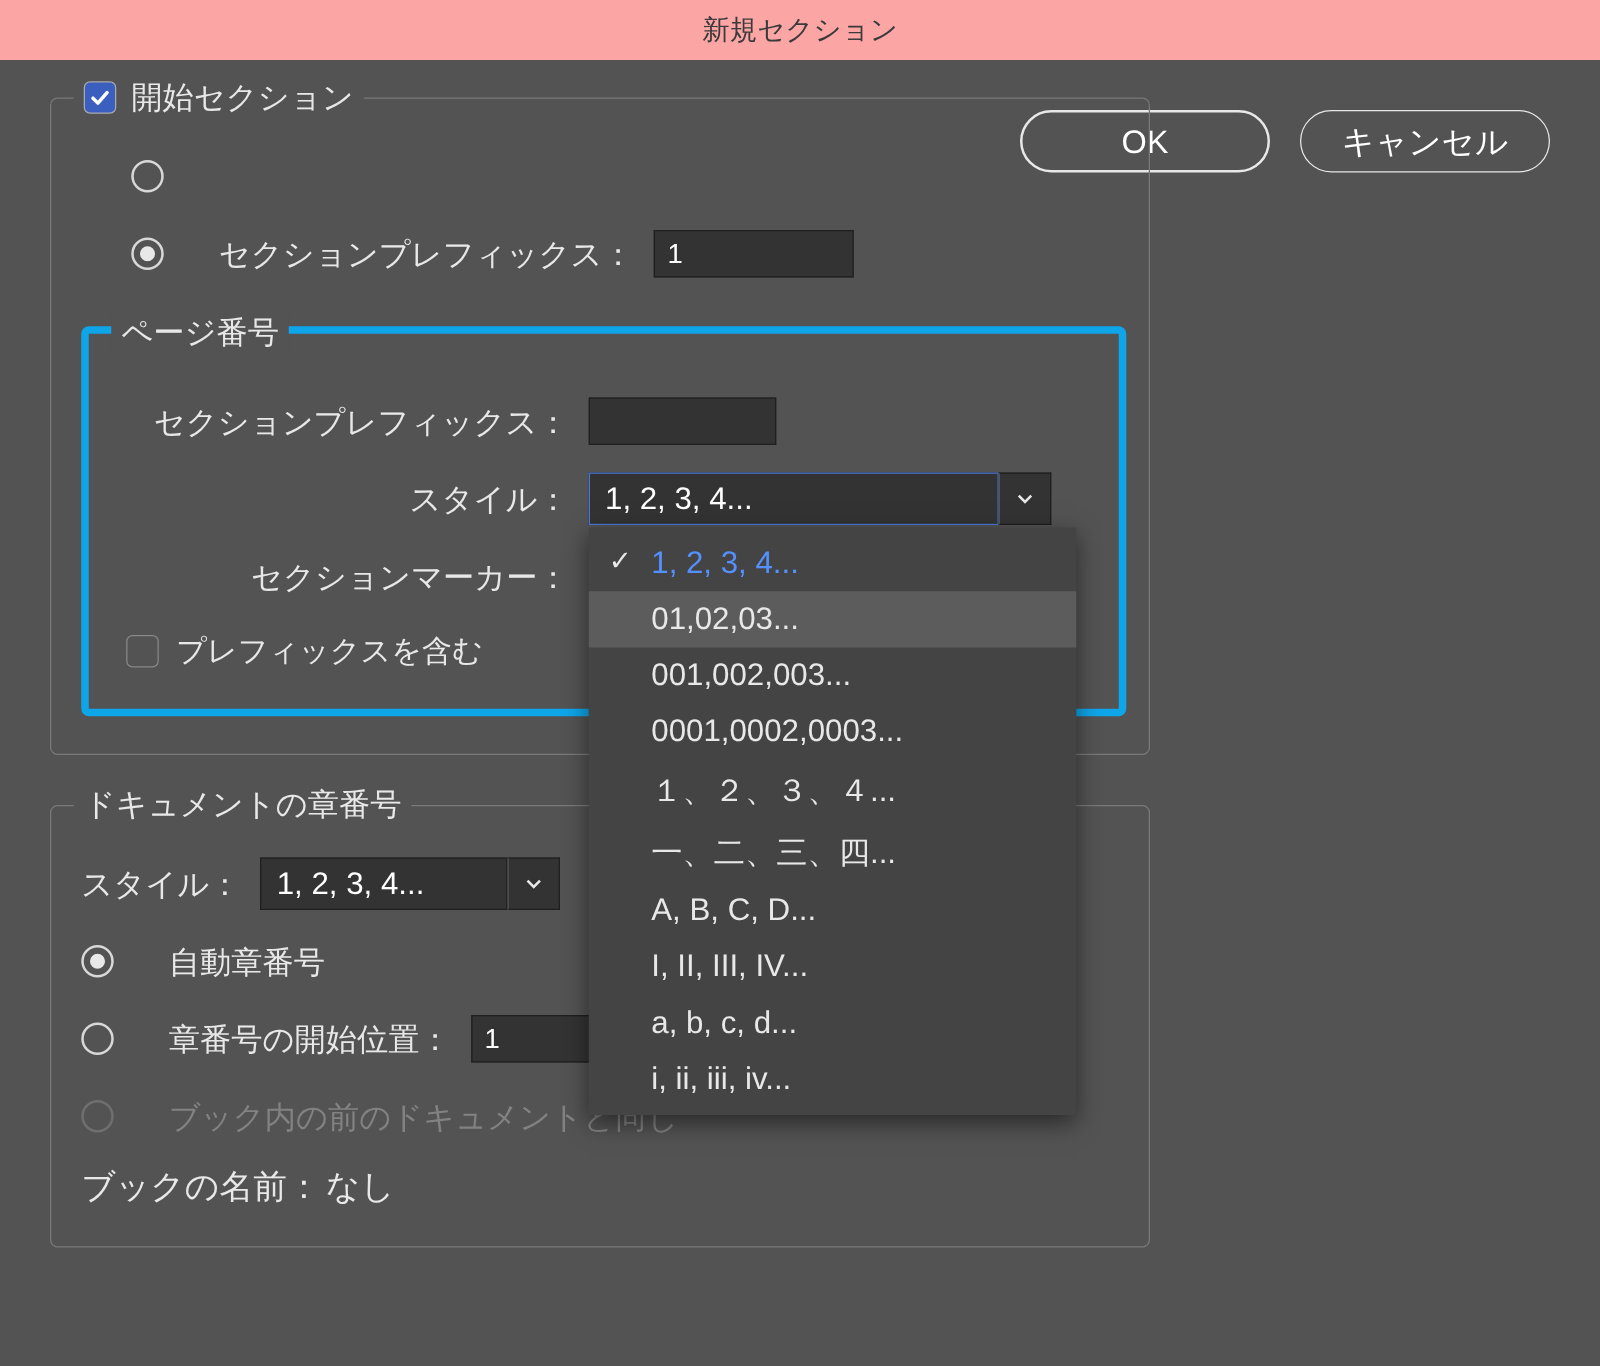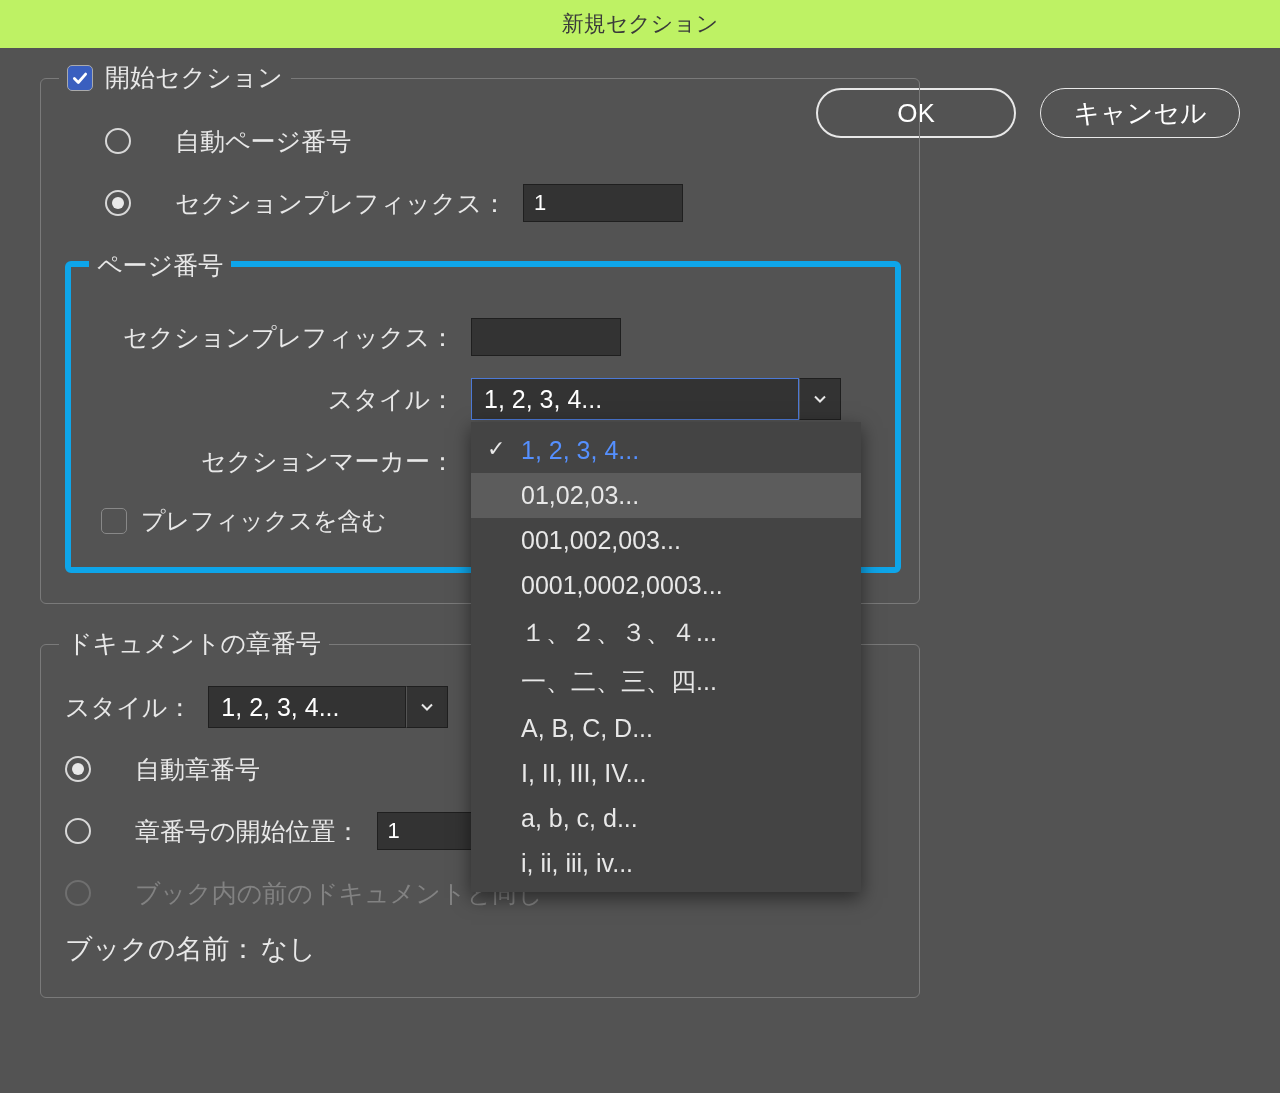--- a/index.html
+++ b/index.html
@@ -11,21 +11,21 @@
       font-family: "Hiragino Kaku Gothic ProN", "メイリオ", sans-serif;
       background: #535353;
       color: #e8e8e8;
       width: 1280px;
       height: 1093px;
       overflow: hidden;
       font-size: 24px;
     }
     .titlebar {
       height: 48px;
-      background: #bef264;
+      background: #fca5a5;
       display: flex;
       align-items: center;
       justify-content: center;
       color: #3a3a3a;
       font-size: 22px;
       font-weight: 500;
     }
     .dialog-body {
       position: relative;
       padding: 30px 40px;
@@ -262,21 +262,20 @@
         <span class="checkbox">
           <svg viewBox="0 0 16 16">
               <path d="M3 8.5 L6.5 12 L13 4.5" stroke="#fff" stroke-width="2.5" fill="none" stroke-linecap="round" stroke-linejoin="round"></path>
             </svg>
         </span>
         <span>開始セクション</span>
       </div>
 
       <div class="row indent1">
         <span class="radio"></span>
-        <span class="radio-label" style="margin-left:28px;">自動ページ番号</span>
       </div>
 
       <div class="row indent1">
         <span class="radio selected"></span>
         <span class="radio-label" style="margin-left:28px;">セクションプレフィックス：</span>
         <div class="input-box narrow">
           <span>1</span>
         </div>
       </div>
 

